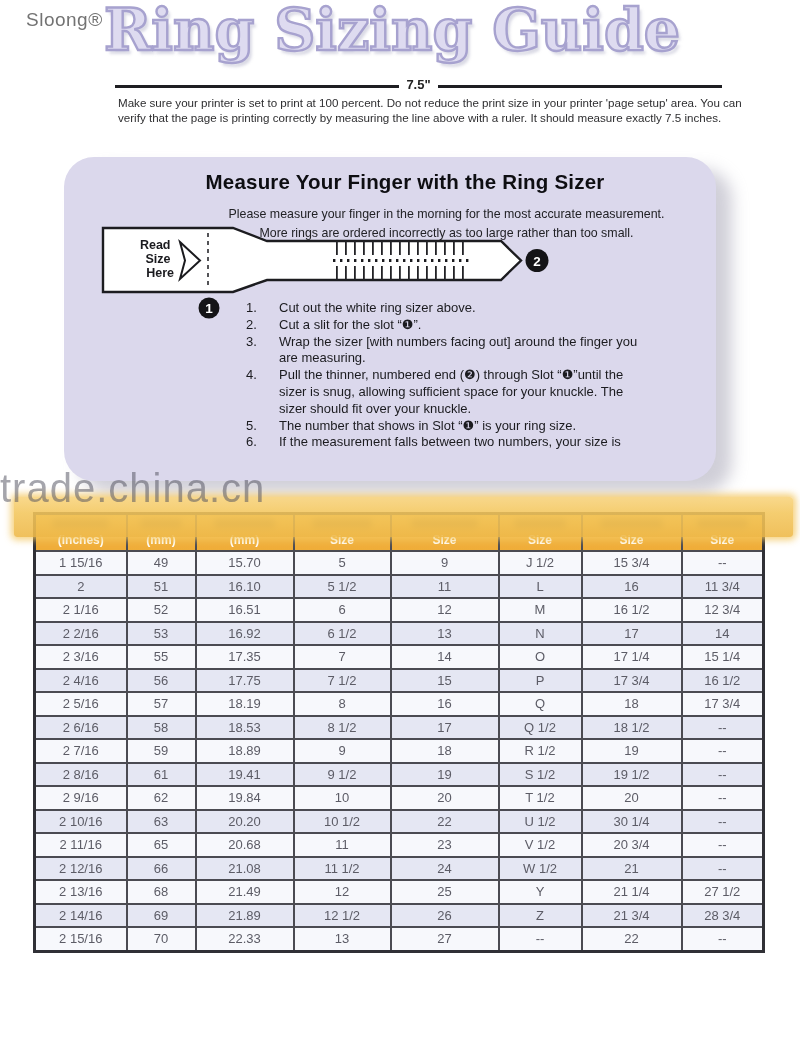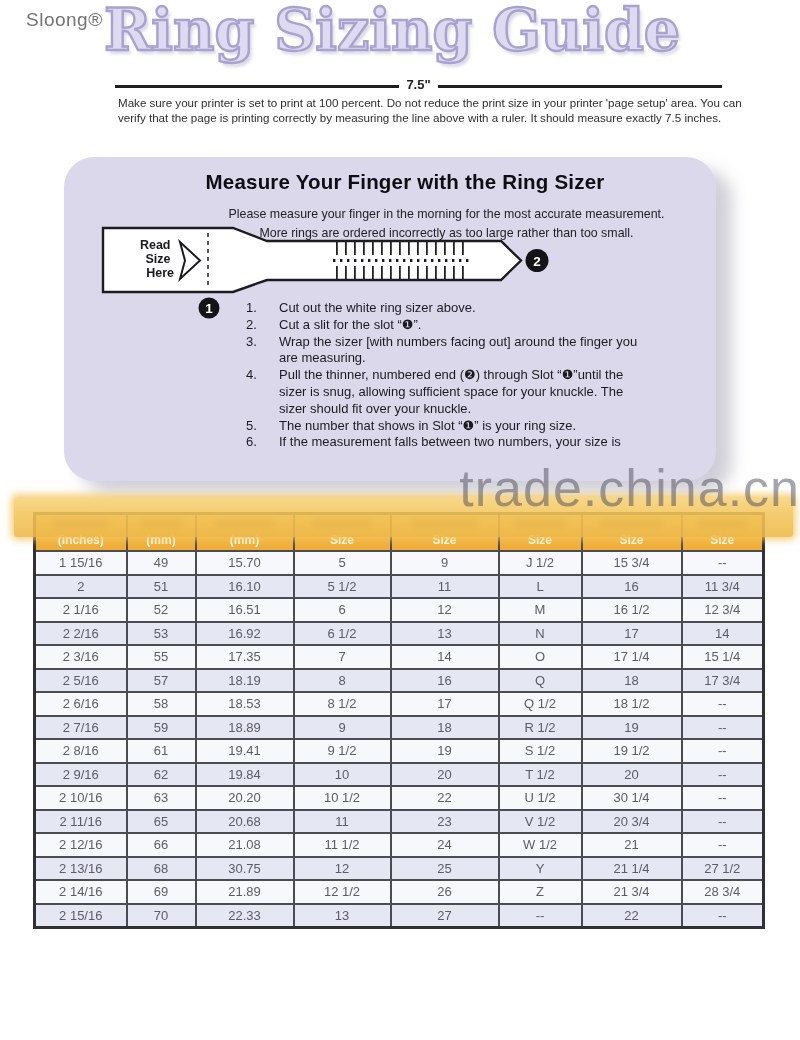--- a/index.html
+++ b/index.html
@@ -55,22 +55,22 @@
   .step-num{flex:0 0 33px;}
   .step-text{flex:1;}
   
   .wm-band{
     position:absolute;left:14px;top:497px;width:779px;height:40px;z-index:5;
     background:linear-gradient(180deg,rgba(248,210,120,.85) 0%,rgba(243,198,92,.88) 40%,rgba(238,185,74,.9) 100%);
     box-shadow:0 0 7px 3px rgba(243,198,92,.8);
     border-radius:3px;
   }
   .wm-text{
-    position:absolute;left:0;top:454px;width:800px;text-align:right;z-index:6;
-    font-size:52px;line-height:68px;letter-spacing:1px;
+    position:absolute;left:0;top:454px;width:800px;text-align:left;z-index:6;
+    font-size:40px;line-height:68px;letter-spacing:1px;
     color:rgba(82,82,96,.52);white-space:nowrap;
   }
   
   .size-table{
     position:absolute;left:33px;top:512px;width:729px;z-index:1;
     border-collapse:collapse;table-layout:fixed;
     font-size:13px;color:#5c5c66;padding-left:12px;
   }
   .size-table th,.size-table td{
     border:2px solid #4b4b52;text-align:center;padding:0;overflow:hidden;
@@ -234,20 +234,30 @@
           <td>2 3/16</td>
           <td>55</td>
           <td>17.35</td>
           <td>7</td>
           <td>14</td>
           <td>O</td>
           <td>17 1/4</td>
           <td>15 1/4</td>
         </tr>
         <tr>
+          <td>2 4/16</td>
+          <td>56</td>
+          <td>17.75</td>
+          <td>7 1/2</td>
+          <td>15</td>
+          <td>P</td>
+          <td>17 3/4</td>
+          <td>16 1/2</td>
+        </tr>
+        <tr>
           <td>2 5/16</td>
           <td>57</td>
           <td>18.19</td>
           <td>8</td>
           <td>16</td>
           <td>Q</td>
           <td>18</td>
           <td>17 3/4</td>
         </tr>
         <tr>
@@ -316,21 +326,21 @@
           <td>21.08</td>
           <td>11 1/2</td>
           <td>24</td>
           <td>W 1/2</td>
           <td>21</td>
           <td>--</td>
         </tr>
         <tr>
           <td>2 13/16</td>
           <td>68</td>
-          <td>30.75</td>
+          <td>21.49</td>
           <td>12</td>
           <td>25</td>
           <td>Y</td>
           <td>21 1/4</td>
           <td>27 1/2</td>
         </tr>
         <tr>
           <td>2 14/16</td>
           <td>69</td>
           <td>21.89</td>

